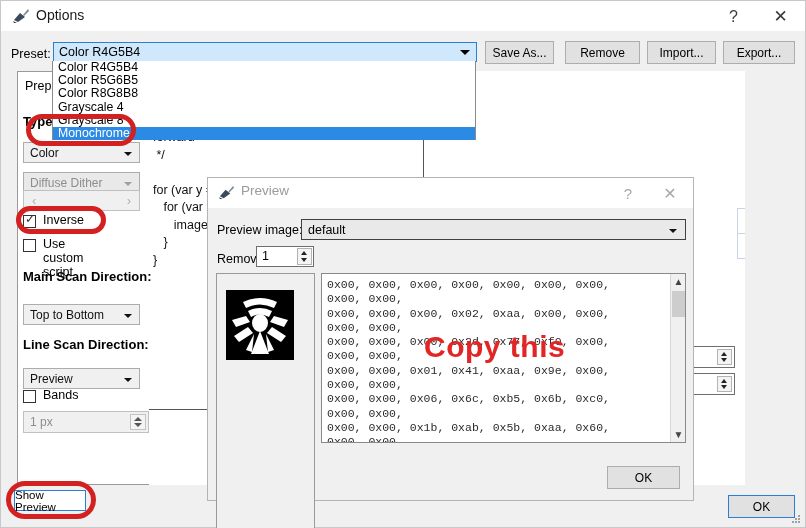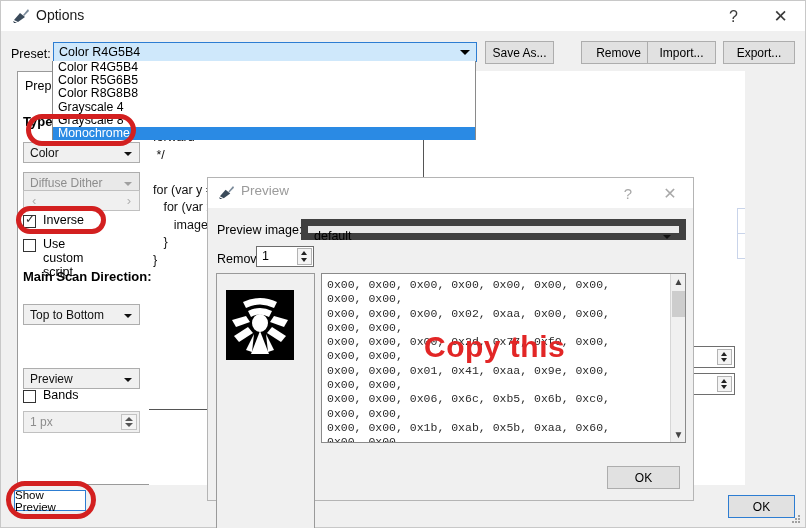--- a/index.html
+++ b/index.html
@@ -121,21 +121,21 @@
     position: absolute; left: 0; top: 0; width: 13px; height: 13px;
     background: #ffffff; border: 1px solid #333; box-sizing: border-box;
   }
   .chk-box .tick {
     position: absolute; left: 1px; top: -3px; font-size: 12px; color: #333;
     line-height: 13px;
   }
   .chk-row .cl { position: absolute; left: 20px; top: -2px; font-size: 12.5px; }
 
   .numbox {
-    position: absolute; left: 22px; width: 117px; height: 22px;
+    position: absolute; left: 22px; width: 126px; height: 22px;
     background: #f0f0f0; border: 1px solid #c0c0c0; box-sizing: border-box;
   }
   .numbox .nv { position: absolute; left: 6px; top: 3px; font-size: 12px; color: #8d8d8d; }
   .numbox .sp {
     position: absolute; right: 2px; top: 2px; width: 16px; height: 16px;
     border: 1px solid #c3c3c3; background: #f4f4f4; box-sizing: border-box;
   }
   .numbox .sp .up, .numbox .sp .dn {
     position: absolute; left: 3px; width: 0; height: 0;
     border-left: 4px solid transparent; border-right: 4px solid transparent;
@@ -196,21 +196,21 @@
     position: absolute; top: 0; width: 42px; height: 30px;
     display: flex; align-items: center; justify-content: center;
     font-size: 15px; color: #a8a8a8;
   }
   .pv-title .p-help { right: 44px; }
   .pv-title .p-close { right: 2px; font-size: 16px; }
 
   .pv-imglabel { position: absolute; left: 9px; top: 45px; font-size: 12.5px; }
   .pv-imgcombo {
     position: absolute; left: 93px; top: 41px; width: 385px; height: 21px;
-    background: #e9e9e9; border: 7px solid #404040; box-sizing: border-box;
+    background: #e9e9e9; border: 1px solid #404040; box-sizing: border-box;
   }
   .pv-imgcombo .cv { position: absolute; left: 6px; top: 3px; font-size: 12.5px; }
   .pv-imgcombo .carrow {
     position: absolute; right: 8px; top: 9px; width: 0; height: 0;
     border-left: 4px solid transparent; border-right: 4px solid transparent;
     border-top: 4px solid #111;
   }
 
   .pv-scalelabel { position: absolute; left: 9px; top: 74px; font-size: 12.5px; }
   .pv-scalebox {
@@ -326,21 +326,21 @@
       <div class="tb-btn tb-close">✕</div>
     </div>
 
     <div class="preset-label">Preset:</div>
     <div class="preset-combo">
       <span class="val">Color R4G5B4</span>
       <span class="arrow"></span>
     </div>
 
     <div class="hdr-btn" style="left:484px; width:69px;">Save As...</div>
-    <div class="hdr-btn" style="left:580px; width:75px;">Remove</div>
+    <div class="hdr-btn" style="left:564px; width:75px;">Remove</div>
     <div class="hdr-btn" style="left:646px; width:69px;">Import...</div>
     <div class="hdr-btn" style="left:722px; width:72px;">Export...</div>
 
     <div class="settings-panel"></div>
 
     <div class="code-area">
       <div class="code-box"></div>
       <div class="code-text">forward
  */
 
@@ -406,20 +406,21 @@
       <span class="chk-box"></span>
       <span class="cl">Use custom script</span>
     </div>
 
     <div class="lbl-main-scan">Main Scan Direction:</div>
     <div class="combo enabled" style="top:296px;text-align:center;">
       <span class="cv">Top to Bottom</span>
       <span class="carrow"></span>
     </div>
 
+    <div class="lbl-line-scan">Line Scan Direction:</div>
     <div class="combo enabled" style="top:360px;">
       <span class="cv">Preview</span>
       <span class="carrow"></span>
     </div>
 
     <div class="chk-row" style="top:389px;">
       <span class="chk-box"></span>
       <span class="cl">Bands</span>
     </div>
 

